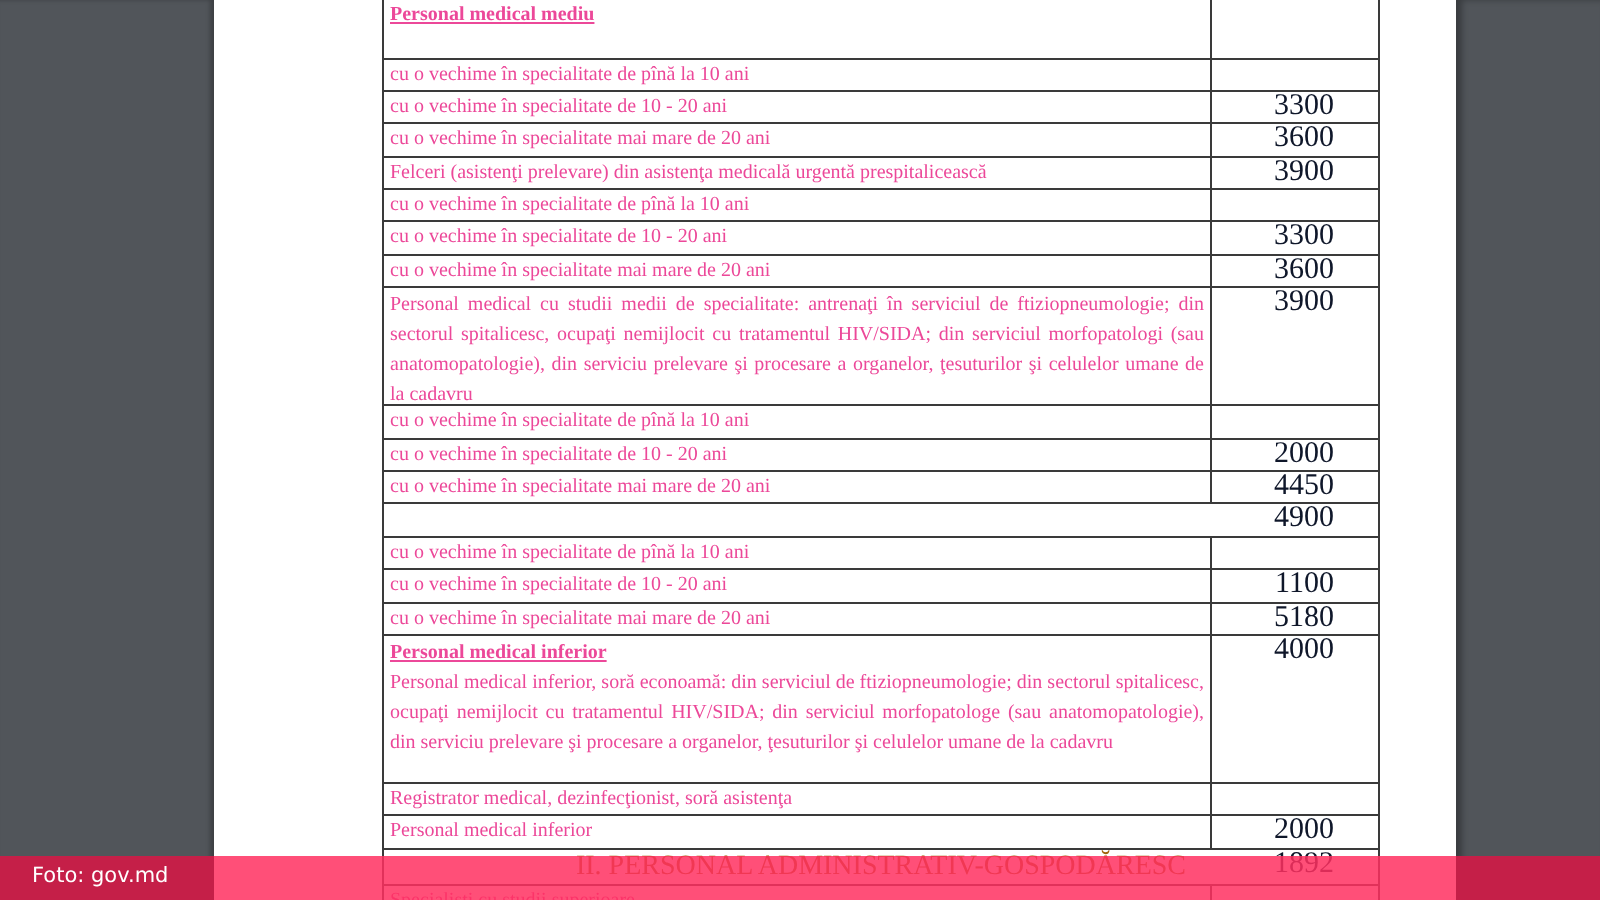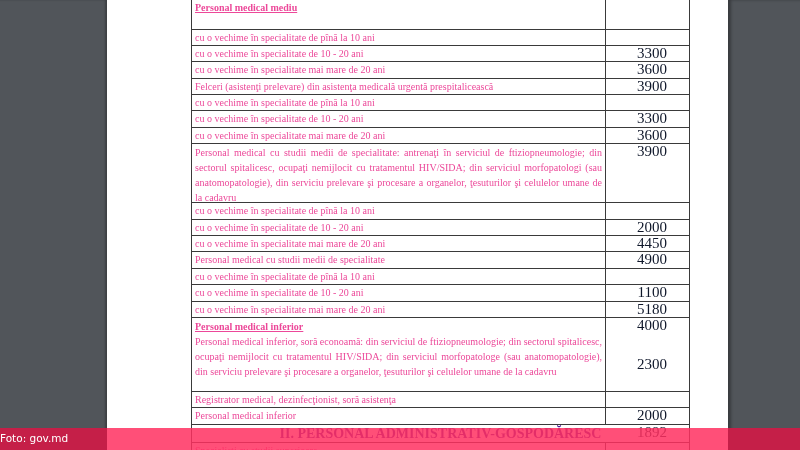--- a/index.html
+++ b/index.html
@@ -8,25 +8,25 @@
   .side-right { position:absolute; left:728px; top:0; width:72px; height:450px; background:#51555a; box-shadow: inset 3px 0 3px rgba(0,0,0,0.3); }
   .page { position:absolute; left:107px; top:0; width:621px; height:450px; background:#ffffff; }
   .table { position:absolute; left:84px; top:0; width:497px; border-left:1.5px solid #3a3a3a; border-right:1.5px solid #3a3a3a; }
   .row { display:flex; border-bottom:1.5px solid #3a3a3a; box-sizing:border-box; }
   .cell-label { width:414px; border-right:1.5px solid #3a3a3a; padding:0 3px; box-sizing:border-box; font-size:10px; line-height:15px; color:#ec4899; }
   .cell-val { flex:1; display:flex; align-items:center; justify-content:flex-end; padding-right:22px; font-weight:normal; font-size:15px; color:#0f172a; }
   .r16 { height:16.4px;flex-direction:column; }
   .r16 .cell-label { line-height:15.4px; }
   .heading { font-weight:bold; text-decoration:underline; }
   .justify { text-align:justify; text-align-last:left; }
-  .section { height:17px; text-align:center; font-weight:bold; font-size:14px; line-height:17px; color:#4c1d95; border-bottom:1.5px solid #3a3a3a; }
+  .section { height:17px; text-align:center; font-weight:normal; font-size:14px; line-height:17px; color:#a16207; border-bottom:1.5px solid #3a3a3a; }
   .band { position:absolute; left:0; top:428px; width:800px; height:22px; background:rgba(255,48,96,0.85); }
   .band-dark-left { position:absolute; left:0; top:428px; width:107px; height:22px; background:#c51f48; }
   .band-dark-right { position:absolute; left:728px; top:428px; width:72px; height:22px; background:#c51f48; }
-  .caption { position:absolute; left:0; top:432px; font-family:"DejaVu Sans", sans-serif; font-size:10.5px; color:#ffffff; }
+  .caption { position:absolute; left:16px; top:432px; font-family:"DejaVu Sans", sans-serif; font-size:10.5px; color:#ffffff; }
 </style>
 </head>
 <body>
 
 <div class="side-left"></div>
 <div class="side-right"></div>
 
 <div class="page">
   <div class="table">
 
@@ -77,42 +77,40 @@
     <div class="row r16">
       <div class="cell-label">cu o vechime în specialitate de 10 - 20 ani</div>
       <div class="cell-val">4450</div>
     </div>
     <div class="row r16">
       <div class="cell-label">cu o vechime în specialitate mai mare de 20 ani</div>
       <div class="cell-val">4900</div>
     </div>
 
     <div class="row r16">
-      <div class="cell-label">Personal medical cu studii medii de specialitate</div>
       <div class="cell-val"></div>
     </div>
     <div class="row r16">
       <div class="cell-label">cu o vechime în specialitate de pînă la 10 ani</div>
       <div class="cell-val">1100</div>
     </div>
     <div class="row r16">
       <div class="cell-label">cu o vechime în specialitate de 10 - 20 ani</div>
       <div class="cell-val">5180</div>
     </div>
     <div class="row r16">
       <div class="cell-label">cu o vechime în specialitate mai mare de 20 ani</div>
       <div class="cell-val">4000</div>
     </div>
 
     <div class="row" style="height:74px">
       <div class="cell-label" style="padding-top:1px">
         <div class="heading">Personal medical inferior</div>
         <div class="justify">Personal medical inferior, soră econoamă:  din serviciul de ftiziopneumologie; din sectorul spitalicesc, ocupaţi nemijlocit cu tratamentul HIV/SIDA; din serviciul morfopatologe (sau anatomopatologie), din serviciu prelevare şi procesare a organelor, ţesuturilor şi celulelor umane de la cadavru</div>
       </div>
-      <div class="cell-val" style="padding-top:20px">2300</div>
     </div>
     <div class="row r16">
       <div class="cell-label">Registrator medical, dezinfecţionist, soră asistenţa</div>
       <div class="cell-val">2000</div>
     </div>
     <div class="row r16">
       <div class="cell-label">Personal medical inferior</div>
       <div class="cell-val">1892</div>
     </div>
 

